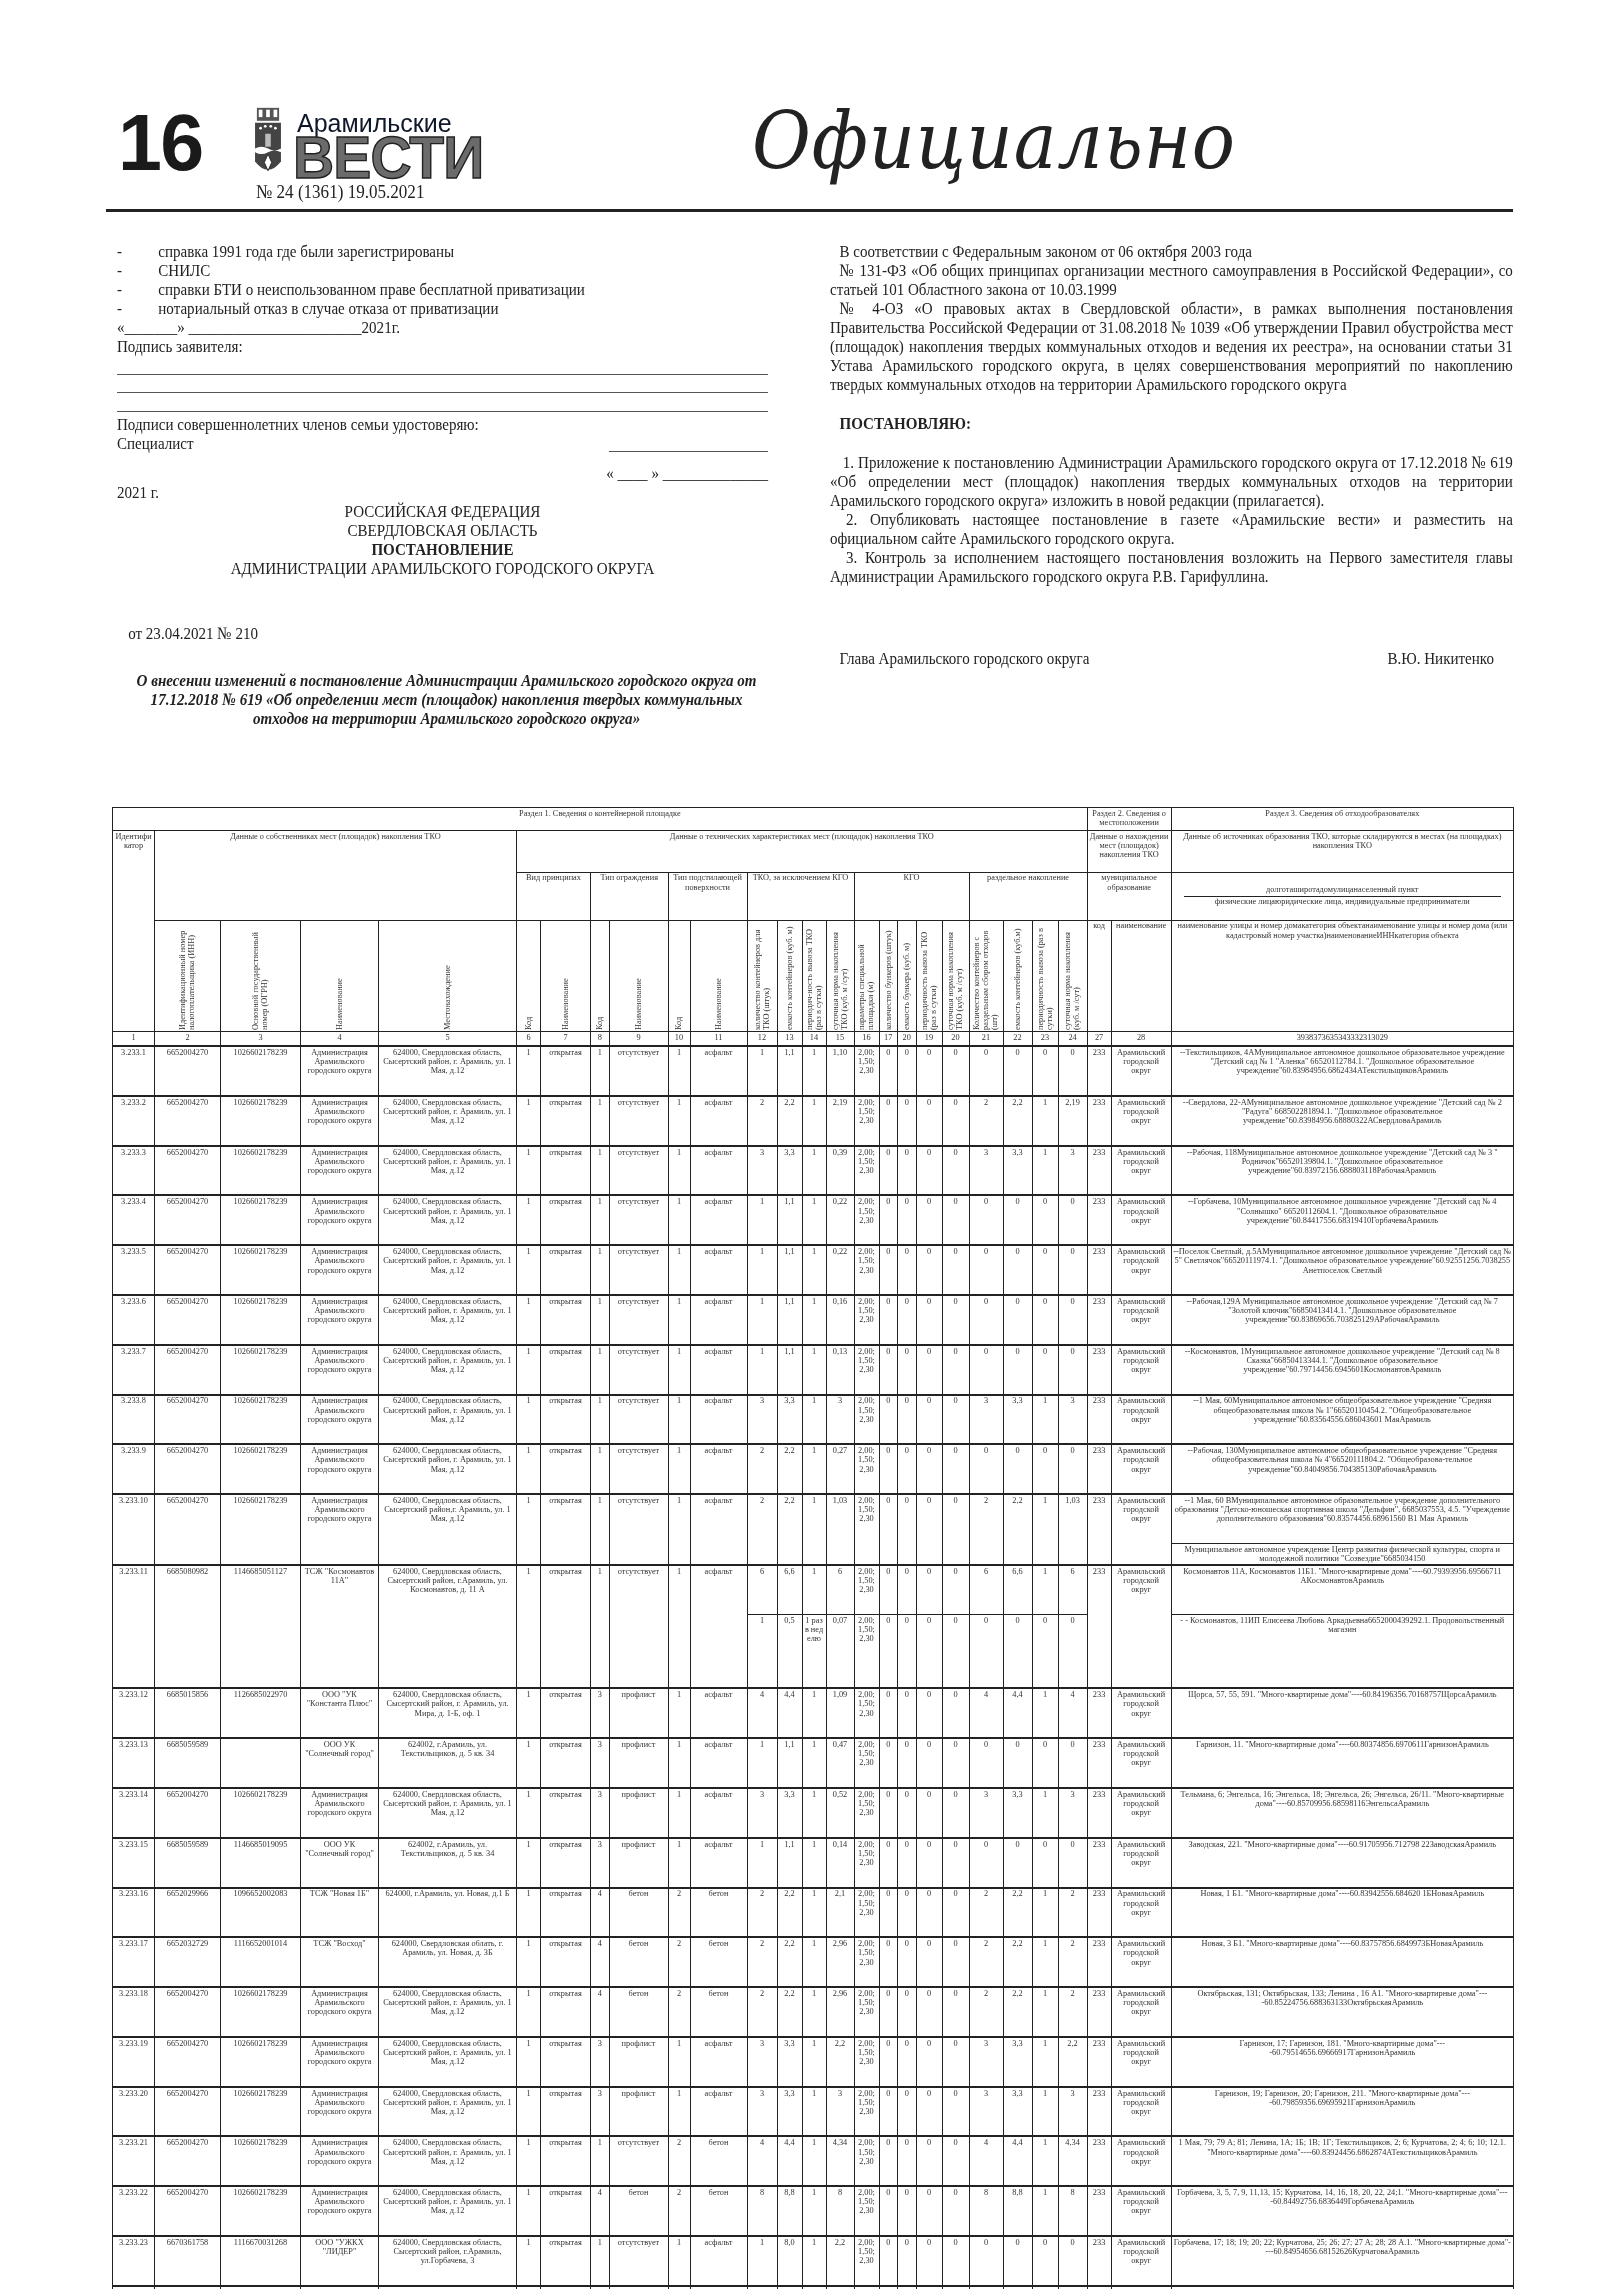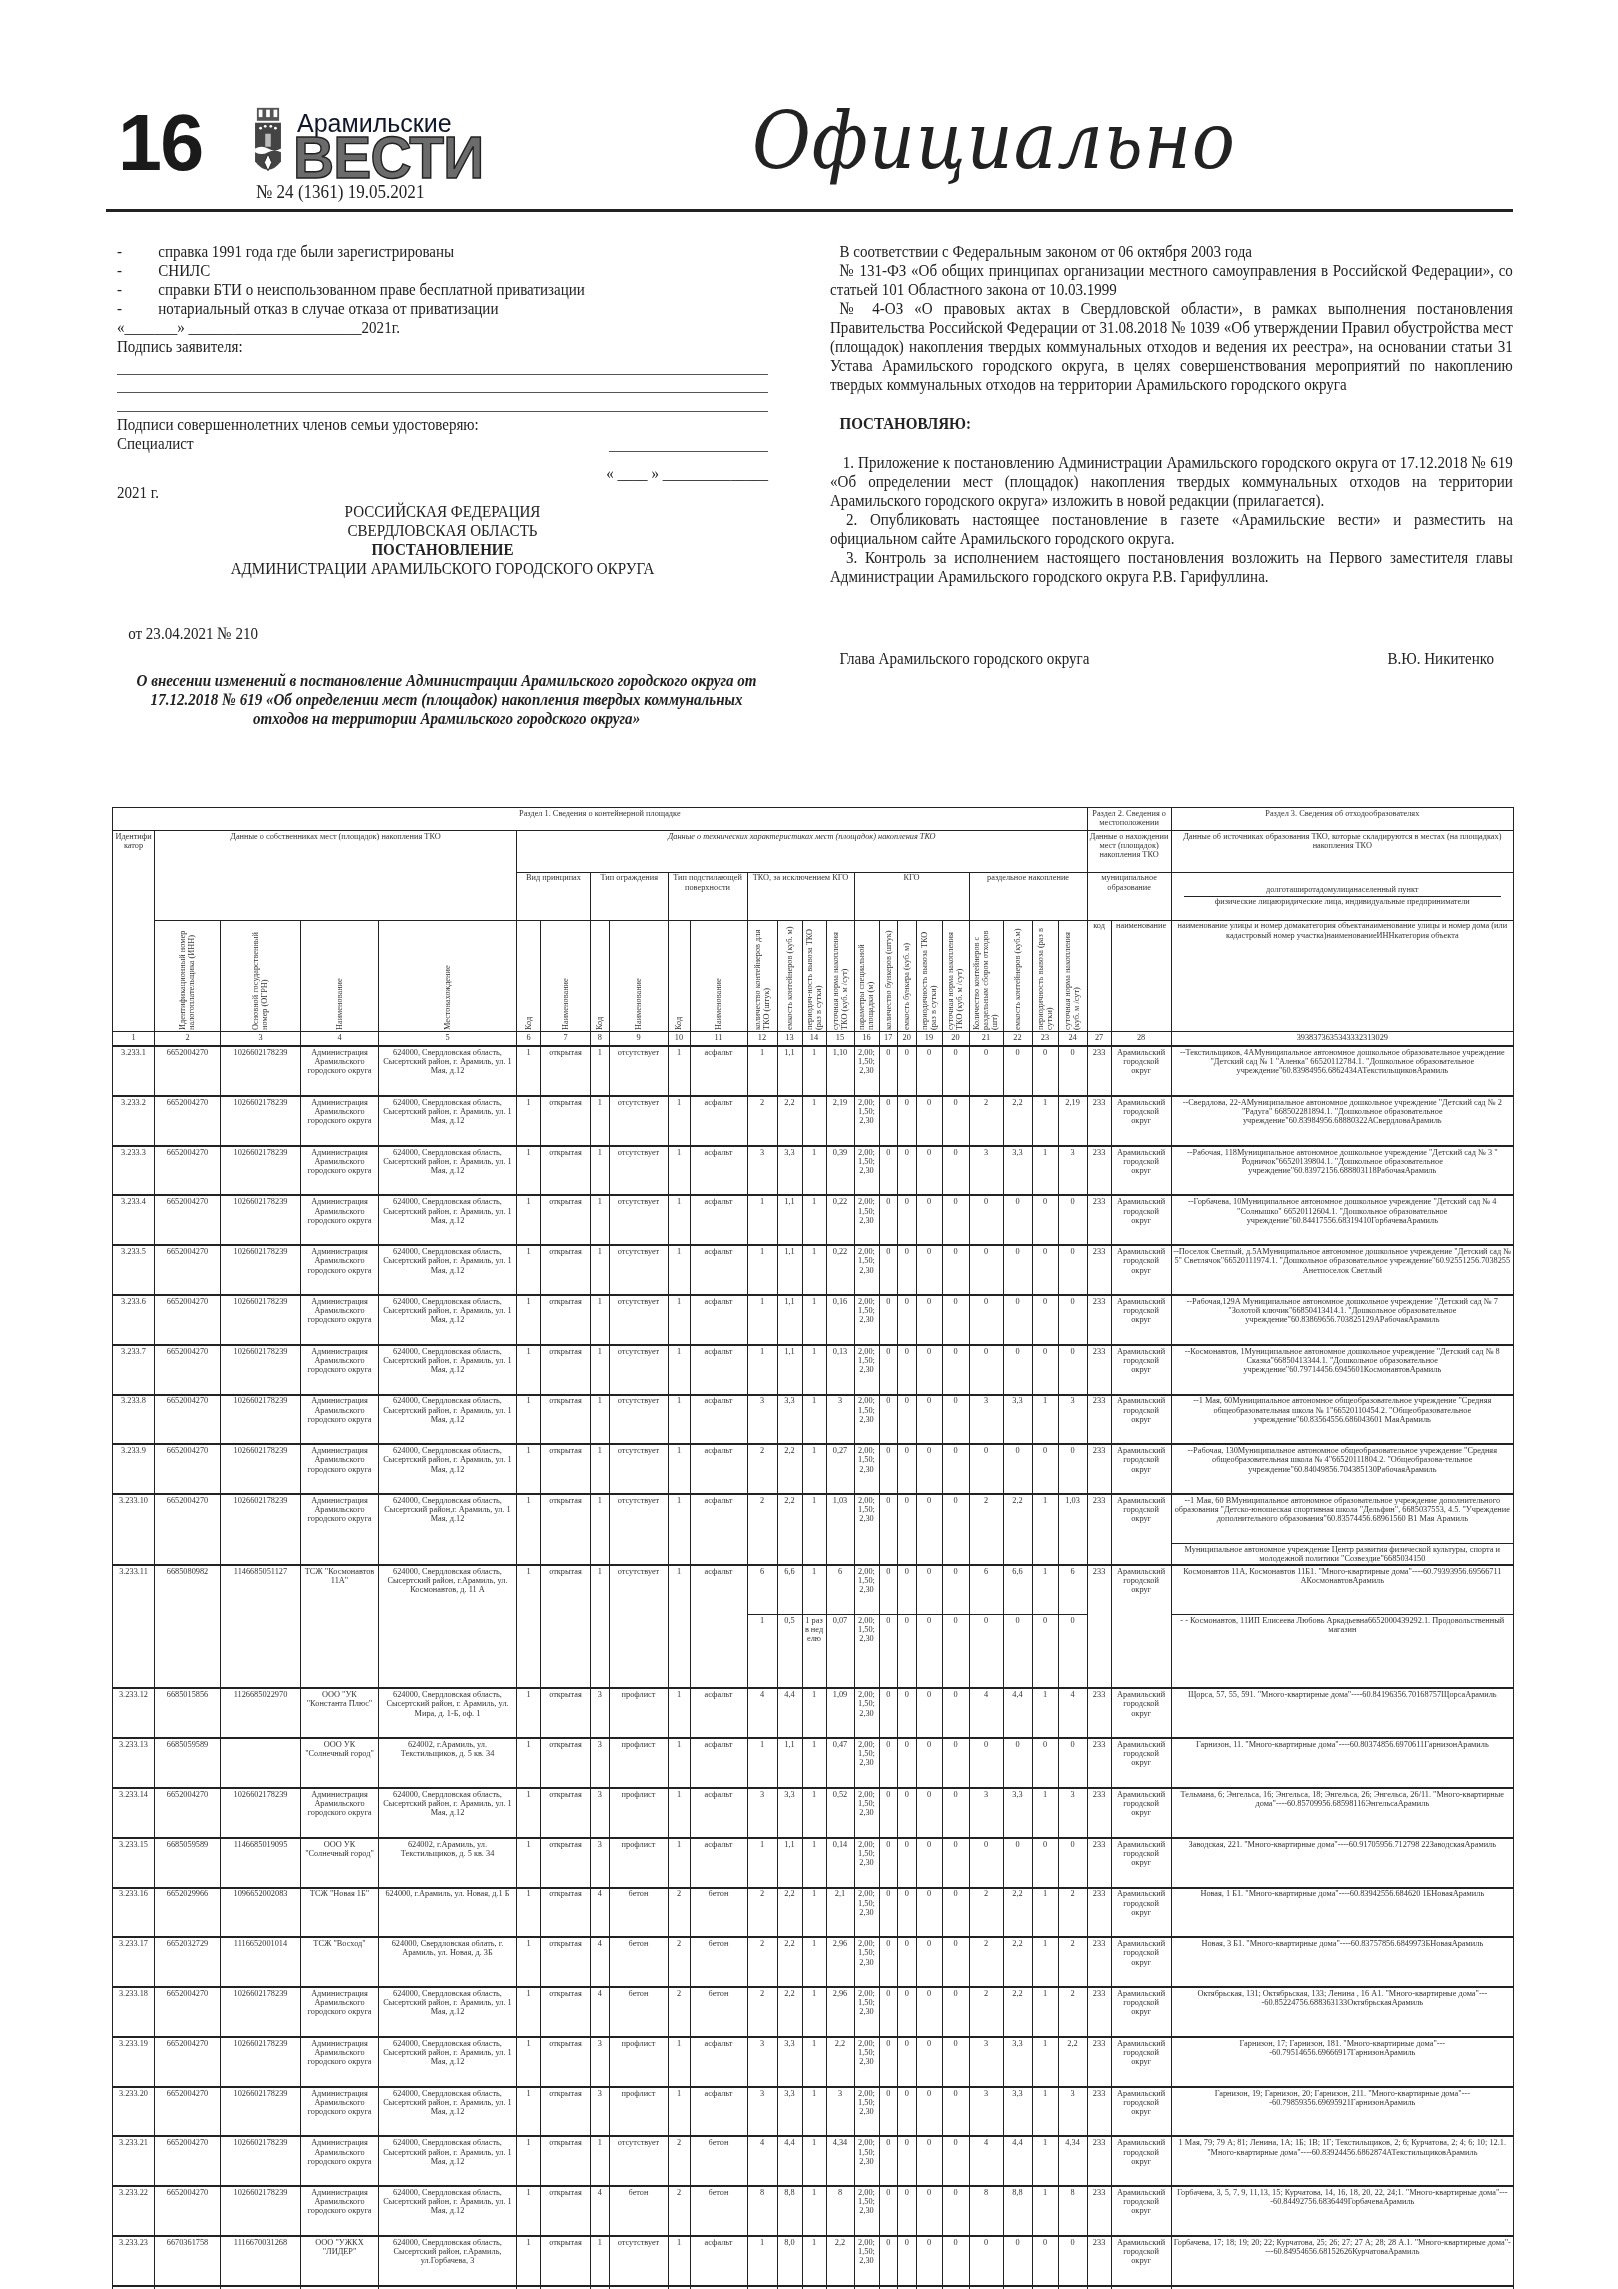--- a/index.html
+++ b/index.html
@@ -145,21 +145,21 @@
   </colgroup>
   <thead>
     <tr class="hdr-row-sec">
       <th colspan="24">Раздел 1. Сведения о контейнерной площадке</th>
       <th colspan="2">Раздел 2. Сведения о местоположении</th>
       <th>Раздел 3. Сведения об отходообразователях</th>
     </tr>
     <tr>
       <th rowspan="3" style="text-align:center;">Идентификатор</th>
       <th colspan="4" rowspan="2">Данные о собственниках мест (площадок) накопления ТКО</th>
-      <th colspan="19" style="height:39px;font-style:italic;">Данные о технических характеристиках мест (площадок) накопления ТКО</th>
+      <th colspan="19" style="height:39px;">Данные о технических характеристиках мест (площадок) накопления ТКО</th>
       <th colspan="2">Данные о нахождении мест (площадок) накопления ТКО</th>
       <th>Данные об источниках образования ТКО, которые складируются в местах (на площадках) накопления ТКО</th>
     </tr>
     <tr>
       <th colspan="2">Вид принципах</th>
       <th colspan="2">Тип ограждения</th>
       <th colspan="2">Тип подстилающей поверхности</th>
       <th colspan="4">ТКО, за исключением КГО</th>
       <th colspan="5">КГО</th>
       <th colspan="4">раздельное накопление</th>

